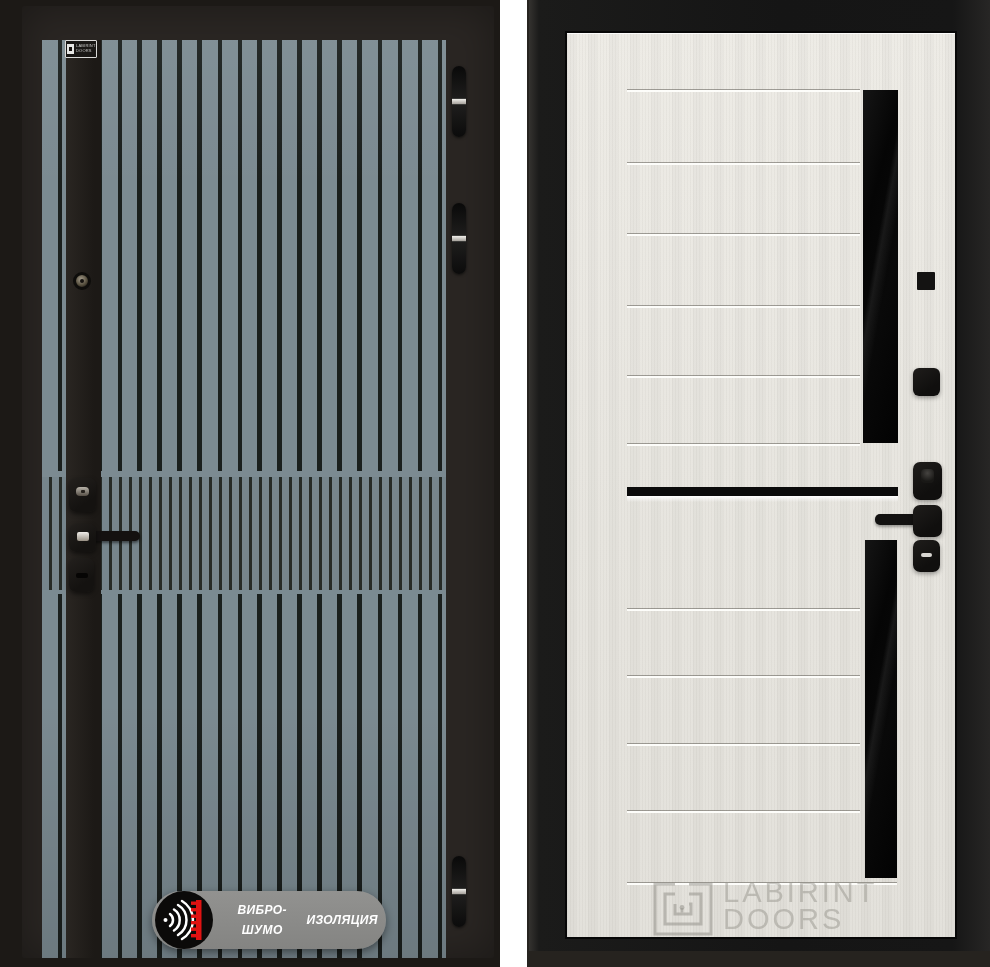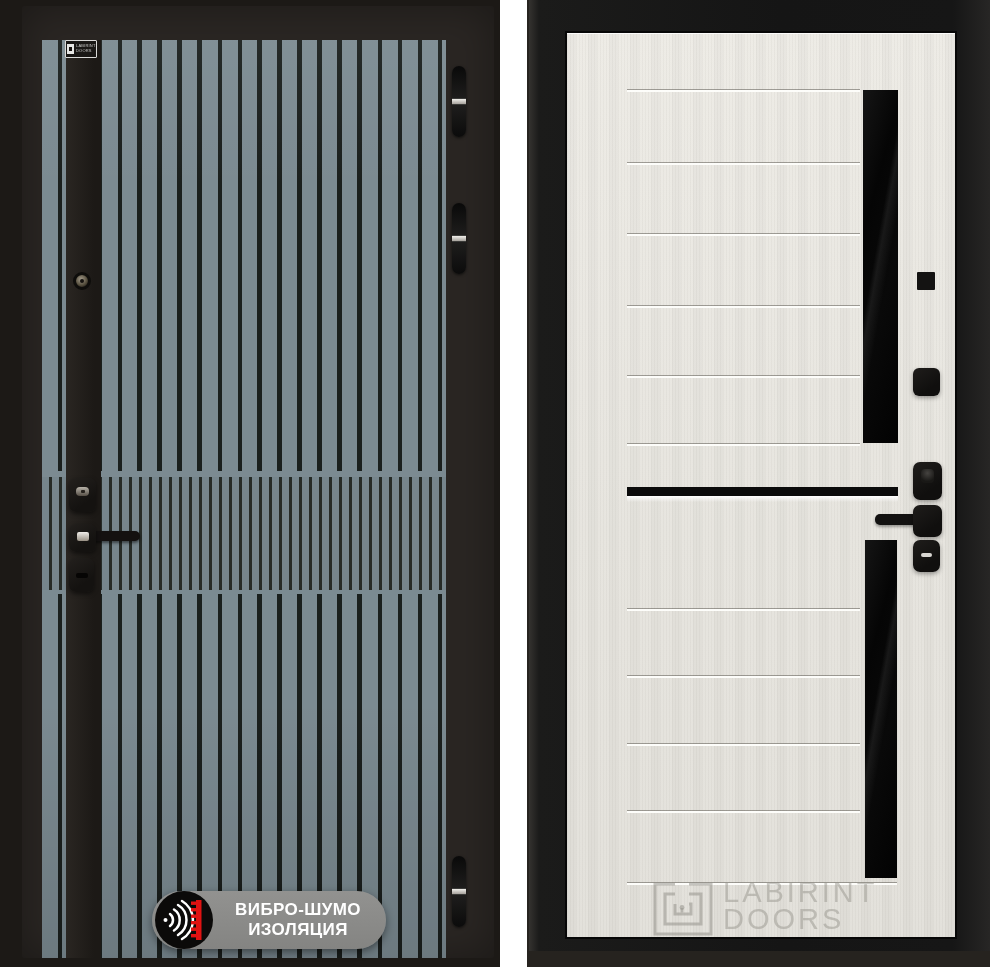--- a/index.html
+++ b/index.html
@@ -51,23 +51,23 @@
         box-shadow:0 1px 3px rgba(0,0,0,.6);}
   .hinge-ring{left:0;top:32px;width:14px;height:7px;
         background:linear-gradient(180deg,#f0eeea,#a6a29c);
         border-top:1px solid #3a3a38;border-bottom:1px solid #3a3a38;box-sizing:border-box;}
   .hinge-1{top:66px;} .hinge-2{top:203px;} .hinge-3{top:856px;}
 
   
   .badge{left:152px;top:891px;width:234px;height:58px;border-radius:29px;
         background:linear-gradient(180deg,#929290,#848482);box-shadow:0 3px 8px rgba(0,0,0,.45);}
   .badge-circle{left:3px;top:0px;width:58px;height:58px;border-radius:50%;background:#0b0a09;}
-  .badge-text{left:66px;top:0;right:8px;height:100%;display:flex;flex-direction:column;
+  .badge-text{left:66px;top:0;right:8px;height:100%;display:flex;flex-direction:row;
         justify-content:center;align-items:center;color:#fff;font-weight:bold;
-        font-size:17px;line-height:20px;letter-spacing:.4px;text-align:center;}
+        font-size:12px;line-height:20px;letter-spacing:.4px;text-align:center;font-style:italic;}
 
   
   .divider{left:500px;top:0;width:27px;height:967px;background:var(--divider);}
 
   
   .right-photo{left:527px;top:0;width:463px;height:967px;background:#26231f;}
   .frame{left:2px;top:0;width:461px;height:951px;
         background:linear-gradient(90deg,#34322f 0,#1b1b1a 10px,#151515 55%,#161616 92%,#272625 100%);}
   .panel{left:40px;top:33px;width:388px;height:904px;
         background:

